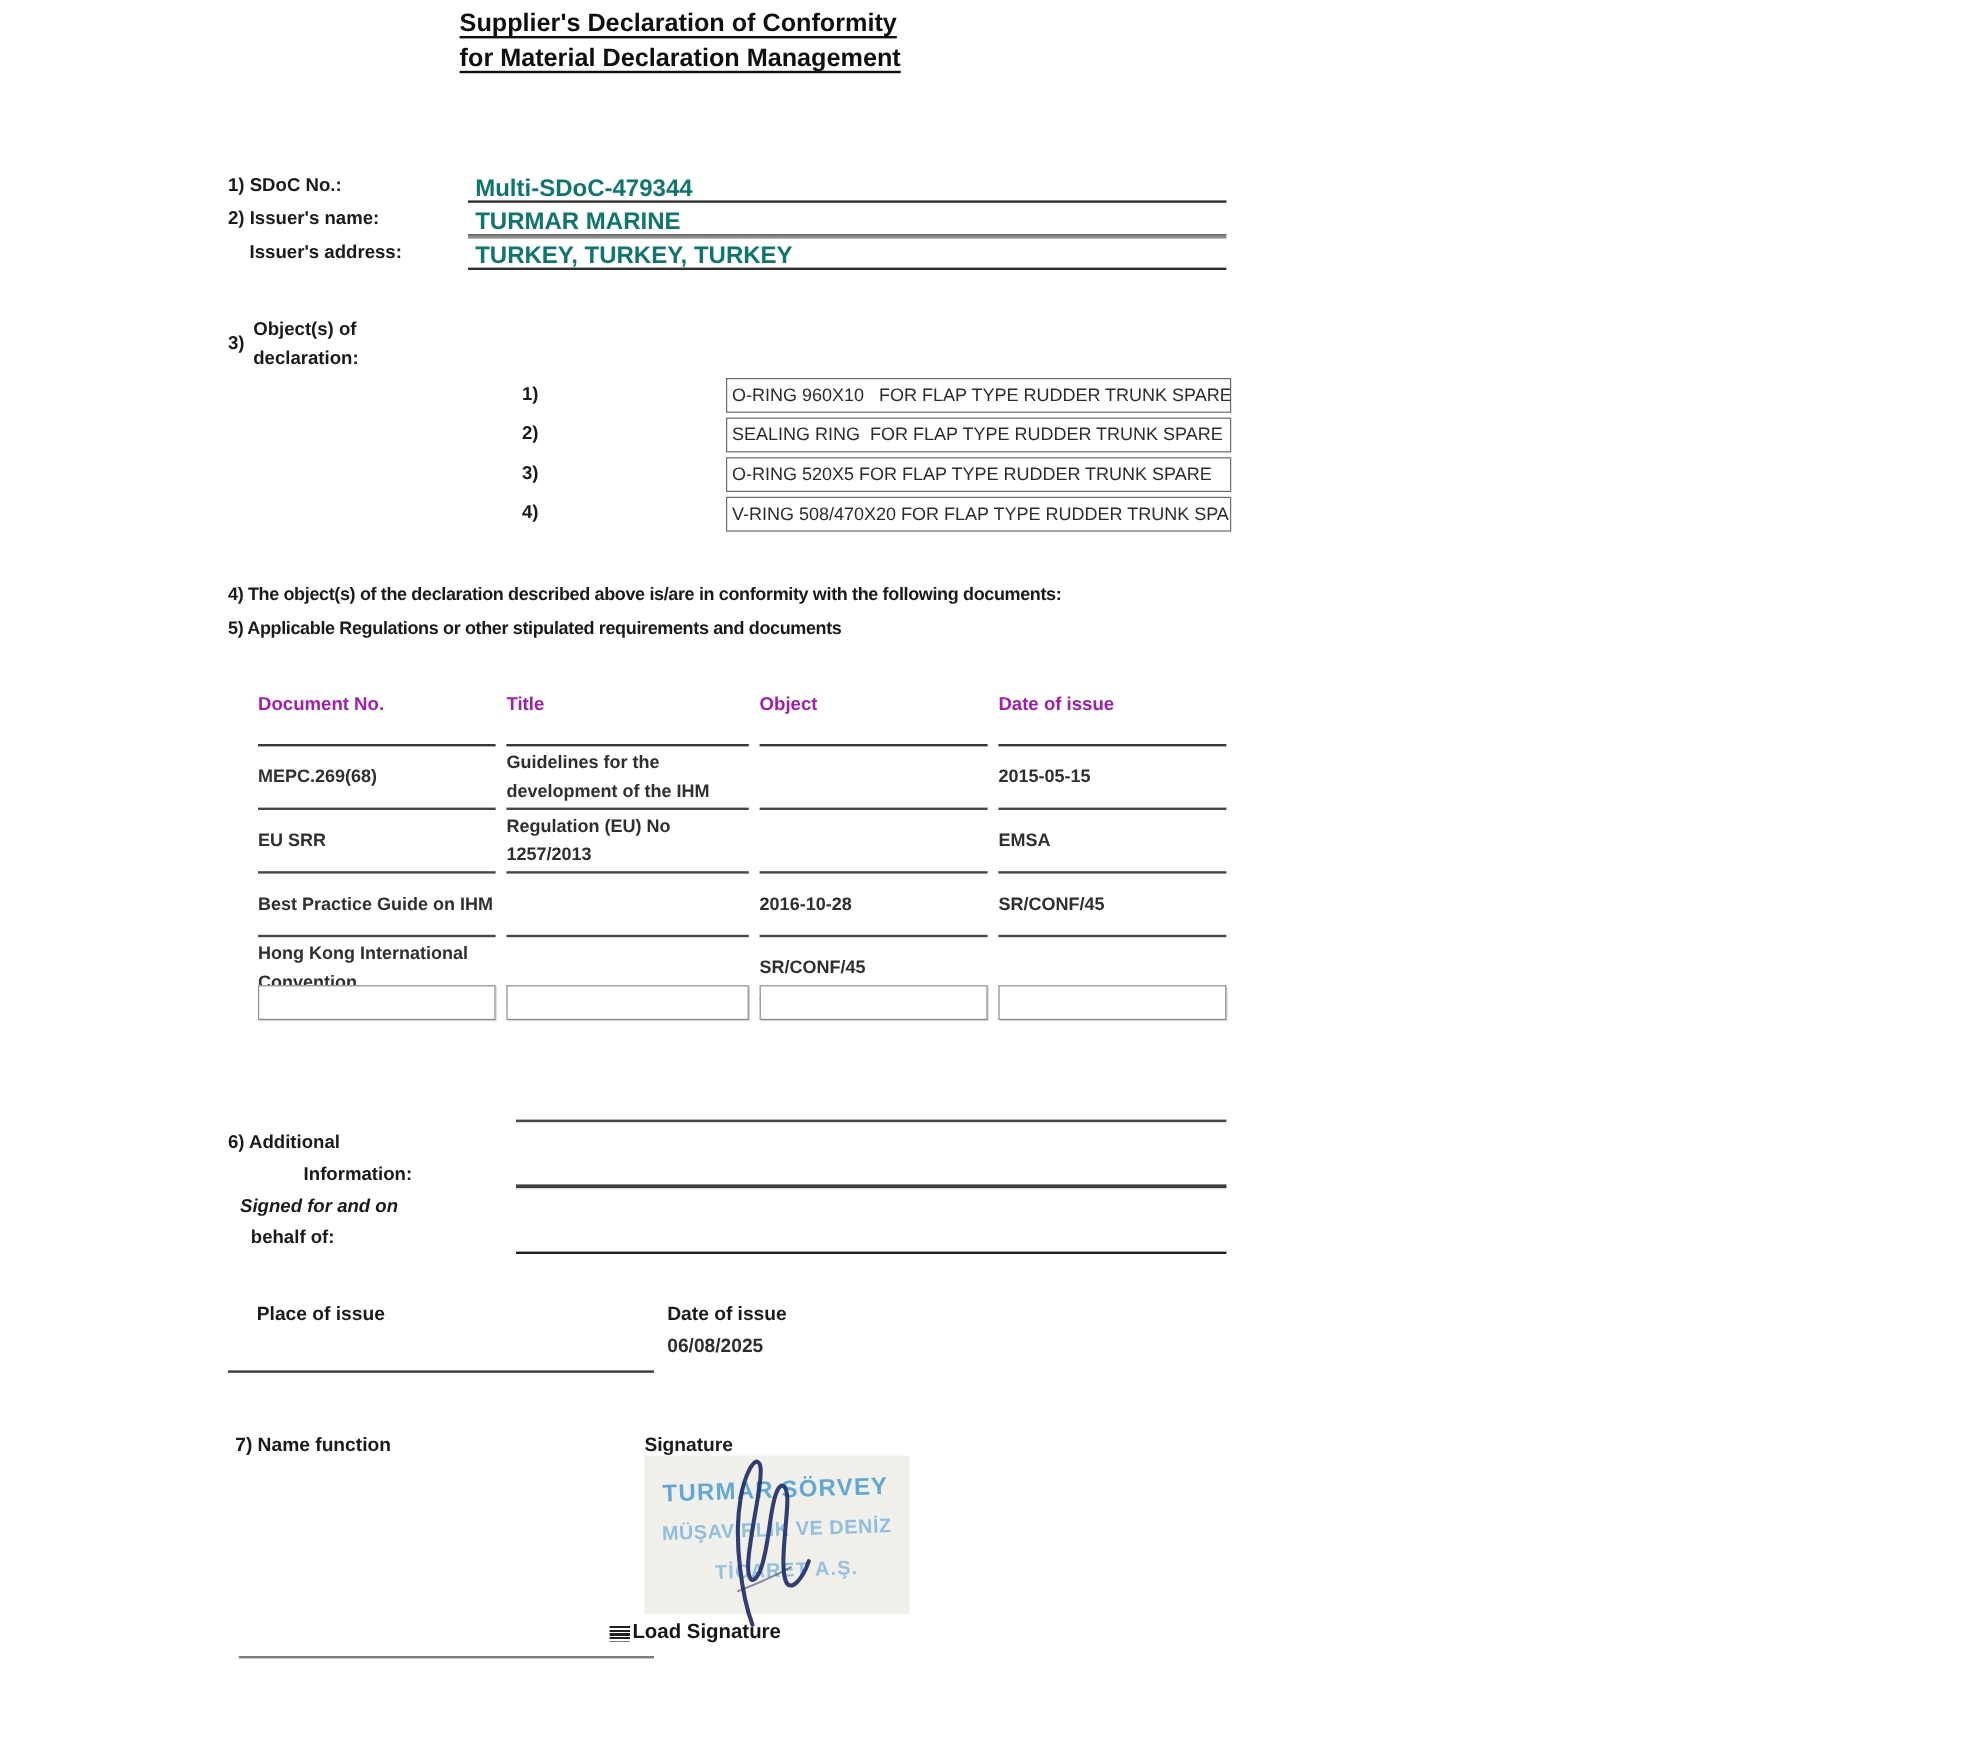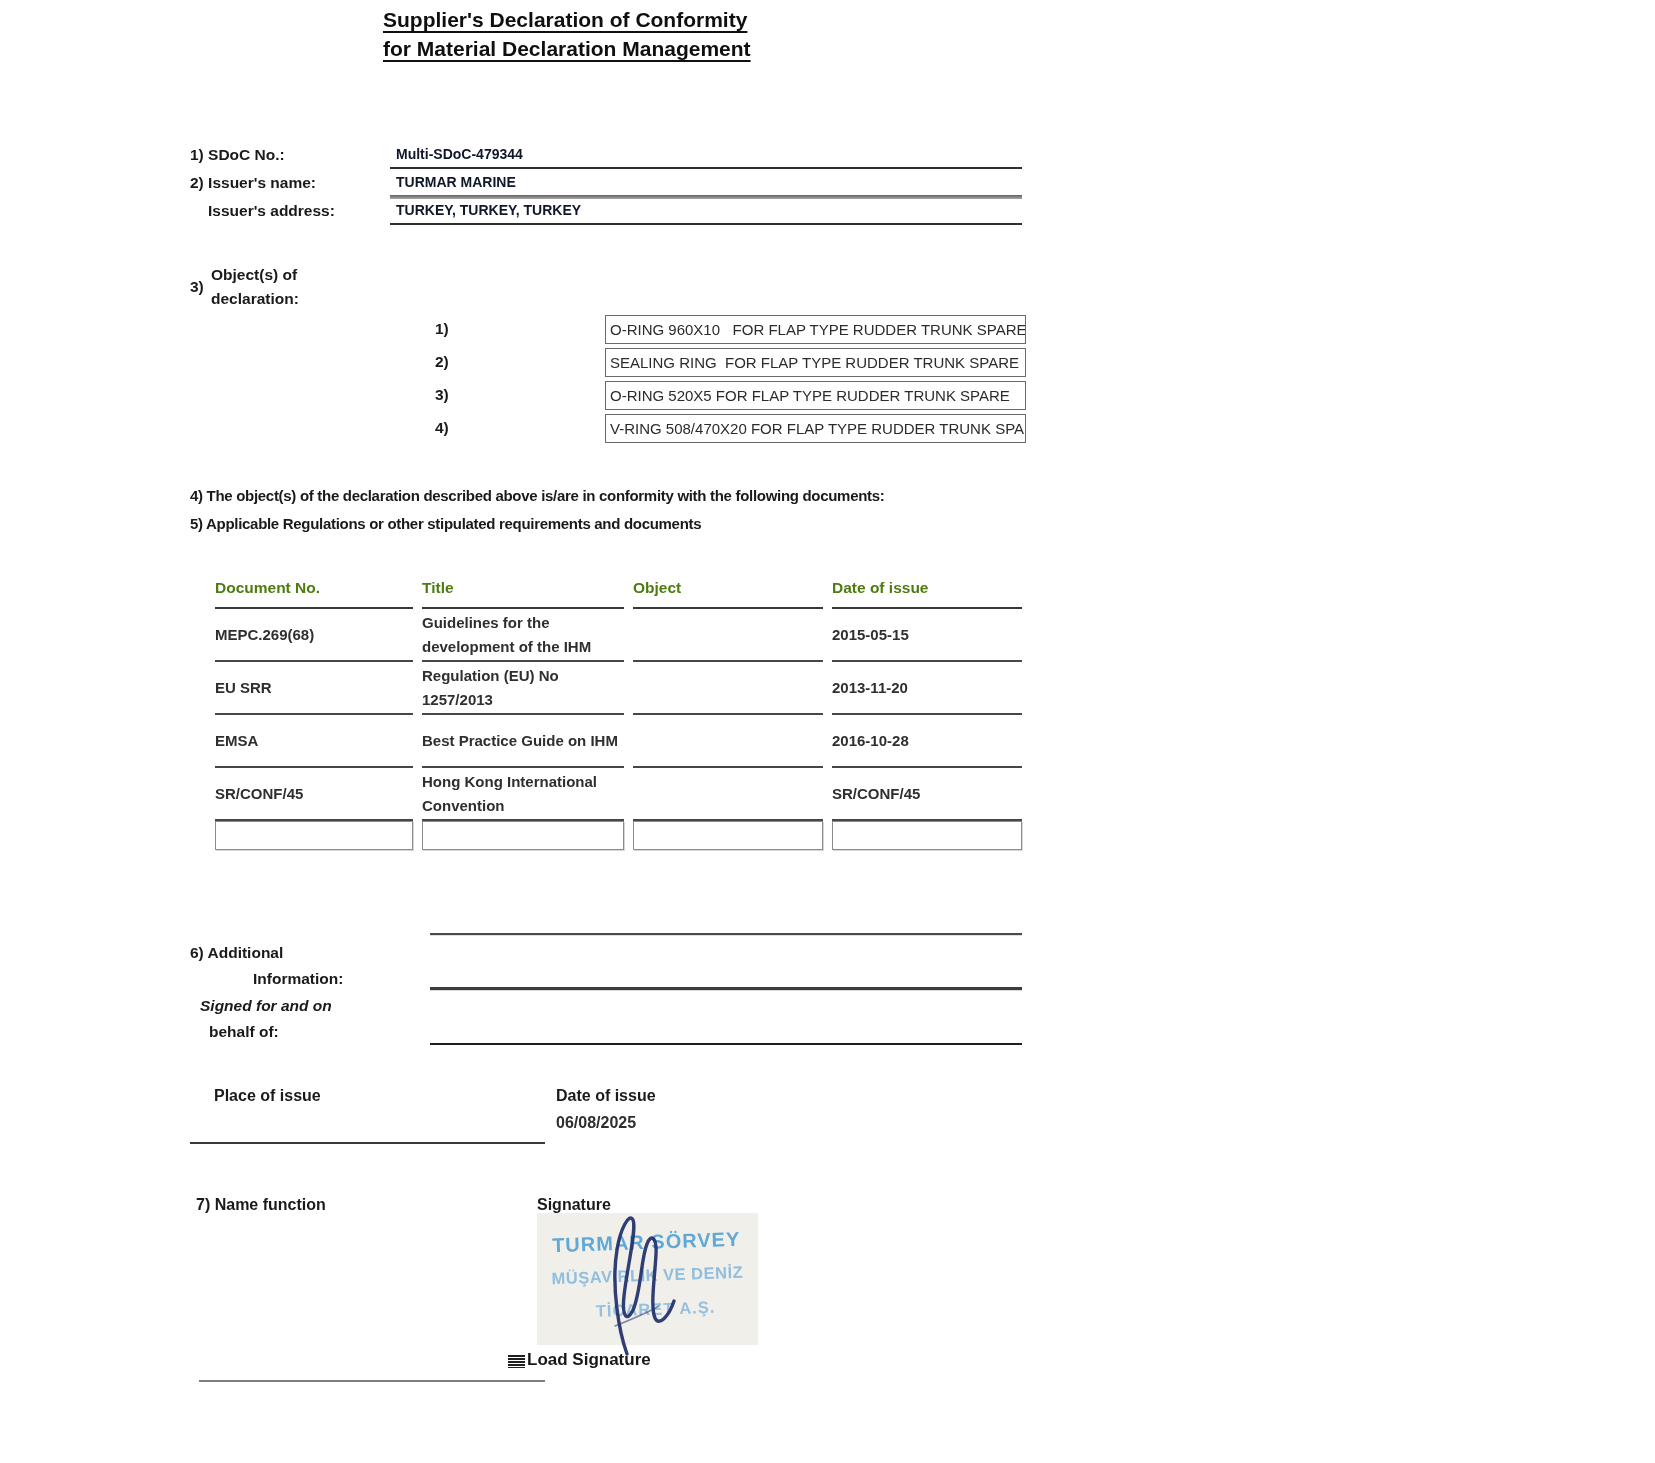--- a/index.html
+++ b/index.html
@@ -6,36 +6,36 @@
   .page {
     position:relative; width:1655px; height:1463px; background:#ffffff;
     font-family:"Liberation Sans", sans-serif; color:#222; overflow:hidden;
   }
   .title {
     position:absolute; top:5px; left:383px; width:800px; text-align:left;
     font-size:21px; font-weight:bold; color:#0f0f0f; line-height:29px;
   }
   .title span { text-decoration:underline; text-decoration-thickness:2px; text-underline-offset:4px; }
   .lbl { position:absolute; font-size:15.5px; font-weight:bold; color:#1a1a1a; white-space:nowrap; }
-  .val { position:absolute; font-size:14px; font-weight:bold; color:#0f172a; white-space:nowrap; }
+  .val { position:absolute; font-size:20px; font-weight:bold; color:#0f766e; white-space:nowrap; }
   .hline { position:absolute; height:0; border-top:2px solid #2f2f2f; }
   .grayline { position:absolute; height:4px; background:linear-gradient(#636363,#a8a8a8); }
   .fieldline { position:absolute; height:0; border-top:2px solid #4a4a4a; box-shadow:0 1px 0 #dedede; }
   .thickline { position:absolute; height:0; border-top:3px solid #3c3c3c; box-shadow:0 1px 0 #d8d8d8; }
   .objnum { position:absolute; font-size:15.5px; font-weight:bold; color:#1a1a1a; }
   .objbox {
     position:absolute; width:415px; height:27px; border:1.5px solid #6a6a6a; background:#fff;
     font-size:15px; font-weight:400; color:#2b2b2b; line-height:27px; padding-left:4px;
     white-space:pre; overflow:hidden;
   }
   .stmt { position:absolute; font-size:15px; letter-spacing:-0.3px; font-weight:bold; color:#1a1a1a; white-space:nowrap; }
   .dtable { position:absolute; left:215px; top:576px; width:807px; display:grid;
     grid-template-columns:198px 202px 190px 190px; column-gap:9px; }
   .thead {
-    font-size:15.5px; font-weight:bold; color:#4d7c0f; padding:3px 0 10px 0;
+    font-size:15.5px; font-weight:bold; color:#a21caf; padding:3px 0 23px 0;
     border-bottom:2px solid #383838;
   }
   .tcell {
     display:flex; align-items:center; min-height:51px; border-bottom:2px solid #474747;
     font-size:15px; font-weight:bold; color:#2f2f2f; line-height:24px;
   }
   .extras { position:absolute; left:215px; top:821px; width:807px; display:grid;
     grid-template-columns:198px 202px 190px 190px; column-gap:9px; }
   .extrabox { height:27px; background:#fff; border:1.5px solid #8c8c8c; box-shadow:1px 1px 0 #d6d6d6; }
   .stamp { position:absolute; left:537px; top:1213px; width:221px; height:132px; background:#f1efeа;
@@ -101,21 +101,20 @@
     <div class="thead">Date of issue</div>
 
     <div class="tcell">MEPC.269(68)</div>
     <div class="tcell">Guidelines for the development of the IHM</div>
     <div class="tcell"></div>
     <div class="tcell">2015-05-15</div>
 
     <div class="tcell">EU SRR</div>
     <div class="tcell">Regulation (EU) No 1257/2013</div>
     <div class="tcell"></div>
-    <div class="tcell">2013-11-20</div>
 
     <div class="tcell">EMSA</div>
     <div class="tcell">Best Practice Guide on IHM</div>
     <div class="tcell"></div>
     <div class="tcell">2016-10-28</div>
 
     <div class="tcell">SR/CONF/45</div>
     <div class="tcell">Hong Kong International Convention</div>
     <div class="tcell"></div>
     <div class="tcell">SR/CONF/45</div>

